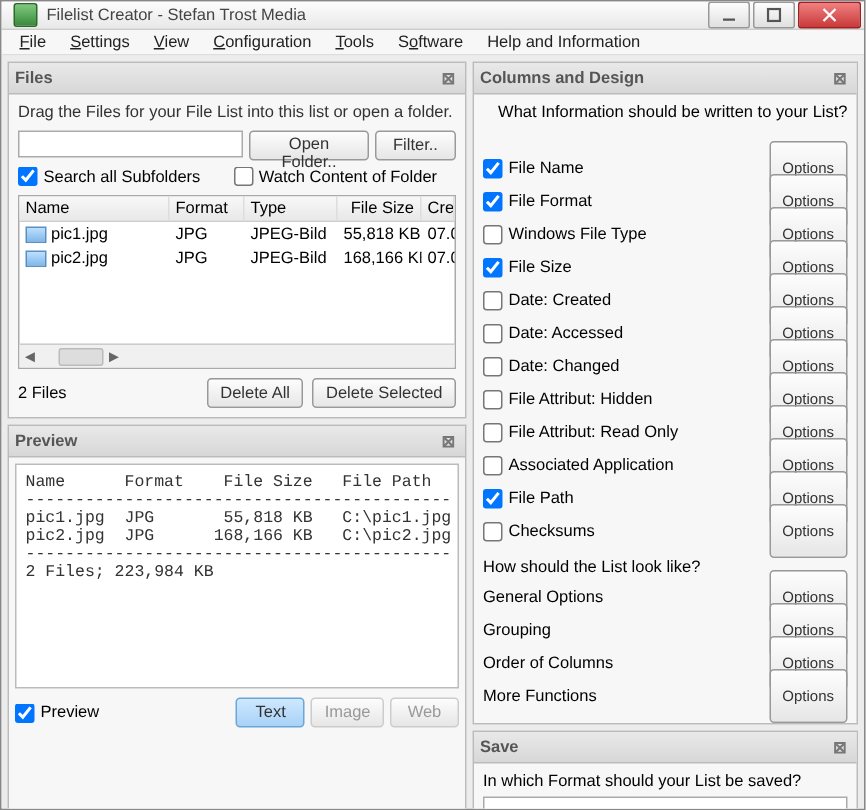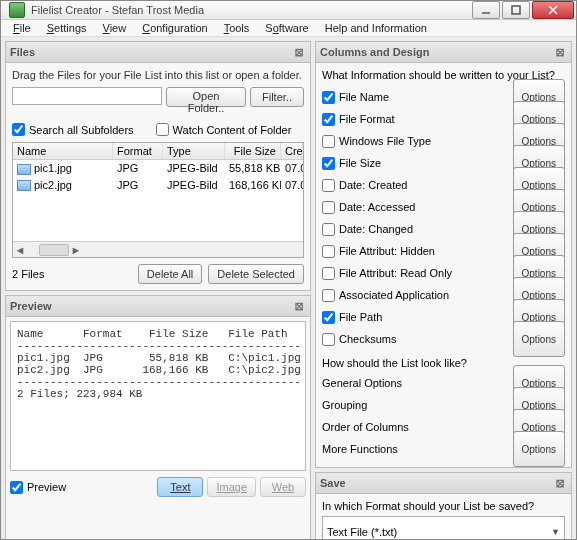--- a/index.html
+++ b/index.html
@@ -37,21 +37,21 @@
 button.btn.selected { background: linear-gradient(#cfe8ff,#a7d2f7); border-color: #6aa7d6; }
 button.btn.dim { color: #999; border-color: #ccc; }
 
 
 input[type=text] { border: 1px solid #aaa; height: 18px; padding: 1px 3px; background: #fff; }
 .checkbox { display: inline-flex; align-items: center; gap: 4px; }
 .checkbox input { width: 13px; height: 13px; }
 
 
 .drag-hint { color: #333; margin-bottom: 6px; }
-.filter-row { display: flex; gap: 4px; margin-bottom: 16px; }
+.filter-row { display: flex; gap: 4px; margin-bottom: 4px; }
 .filter-row input { flex: 1; }
 .opts-row { display: flex; gap: 22px; margin-bottom: 6px; }
 
 
 .table-wrap { border: 1px solid #aaa; background: #fff; height: 116px; display: flex; flex-direction: column; }
 .thead { display: flex; background: linear-gradient(#f8f8f8,#e8e8e8); border-bottom: 1px solid #ccc; }
 .th, .td { padding: 2px 4px; border-right: 1px solid #ddd; white-space: nowrap; overflow: hidden; }
 .col-name { width: 100px; }
 .col-format { width: 50px; }
 .col-type { width: 62px; }
@@ -67,25 +67,25 @@
 
 .files-footer { display: flex; align-items: center; margin-top: 6px; }
 .files-footer .spacer { flex: 1; }
 .files-footer button { margin-left: 6px; }
 
 
 .preview-body { padding: 4px; }
 .preview-text { font-family: "Courier New", monospace; font-size: 11px; background: #fff; border: 1px solid #bbb; padding: 6px; height: 150px; white-space: pre; overflow: hidden; color: #333; }
 .preview-footer { display: flex; align-items: center; margin-top: 6px; }
 .preview-footer .spacer { flex: 1; }
-.preview-footer button { margin-left: 4px; min-width: 46px; text-decoration: underline; }
+.preview-footer button { margin-left: 4px; min-width: 46px; }
 
 
 .cols-body { padding: 6px; }
-.cols-hint { margin-bottom: 6px; }
+.cols-hint { margin-bottom: 21px; text-align: right; }
 .col-row { display: flex; align-items: center; margin-bottom: 2px; height: 20px; }
 .col-row .checkbox { flex: 1; }
 .col-row button { min-width: 48px; height: 36px; font-size: 10px; }
 .section-label { margin: 8px 0 4px 0; }
 
 .flex1 { flex: 1; }
 
 
 .save-body { padding: 6px; }
 .save-hint { margin-bottom: 4px; }

